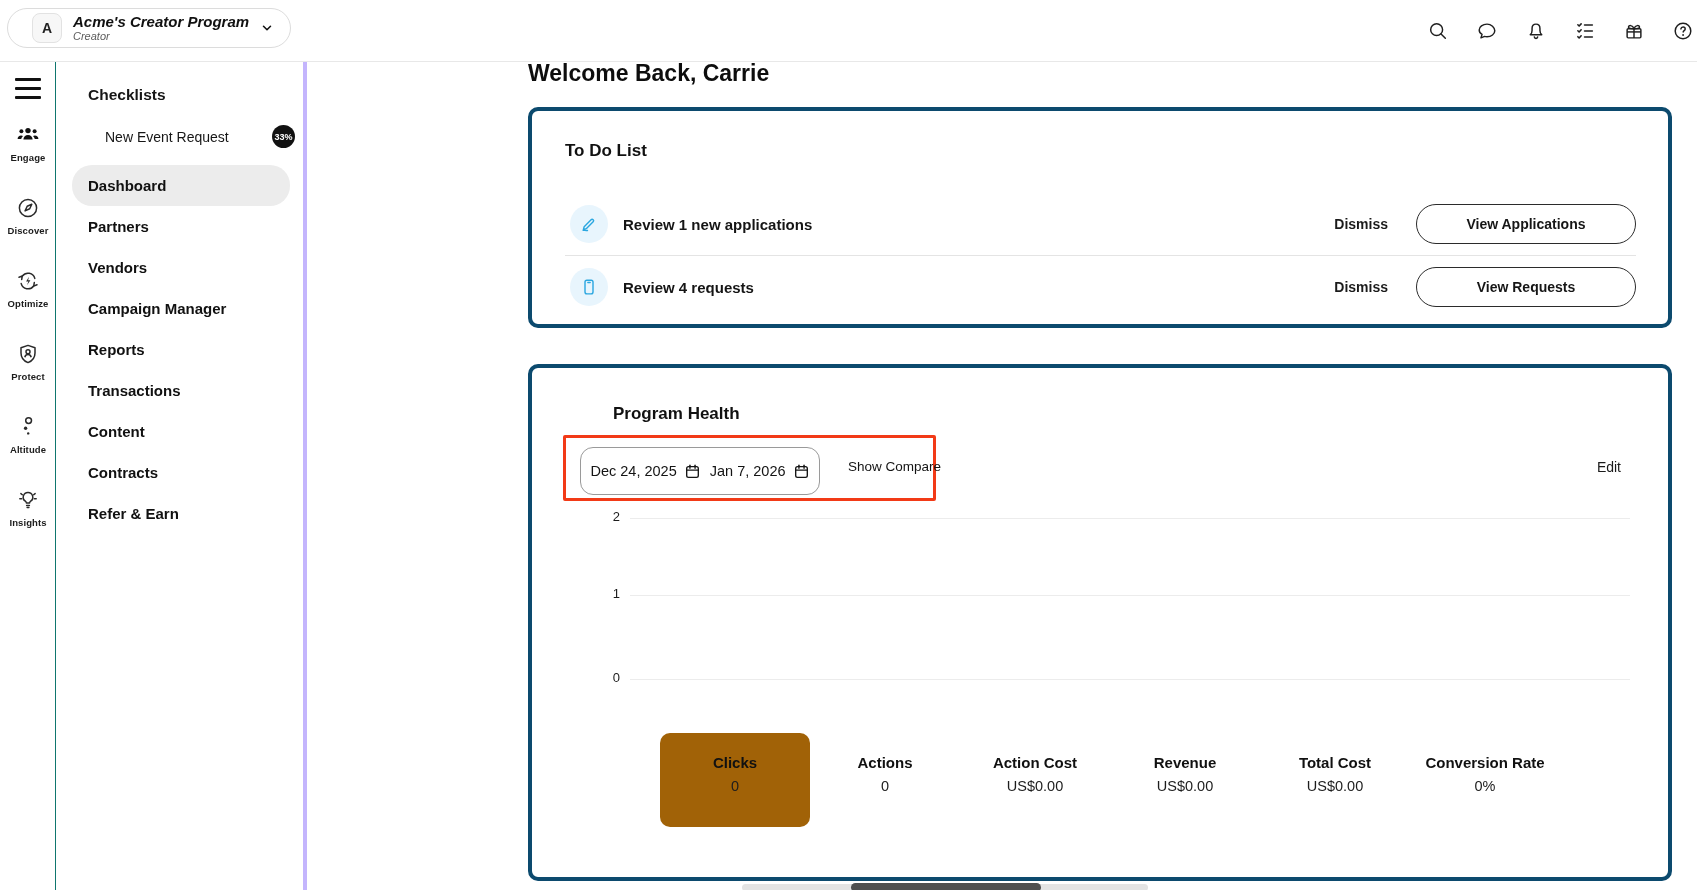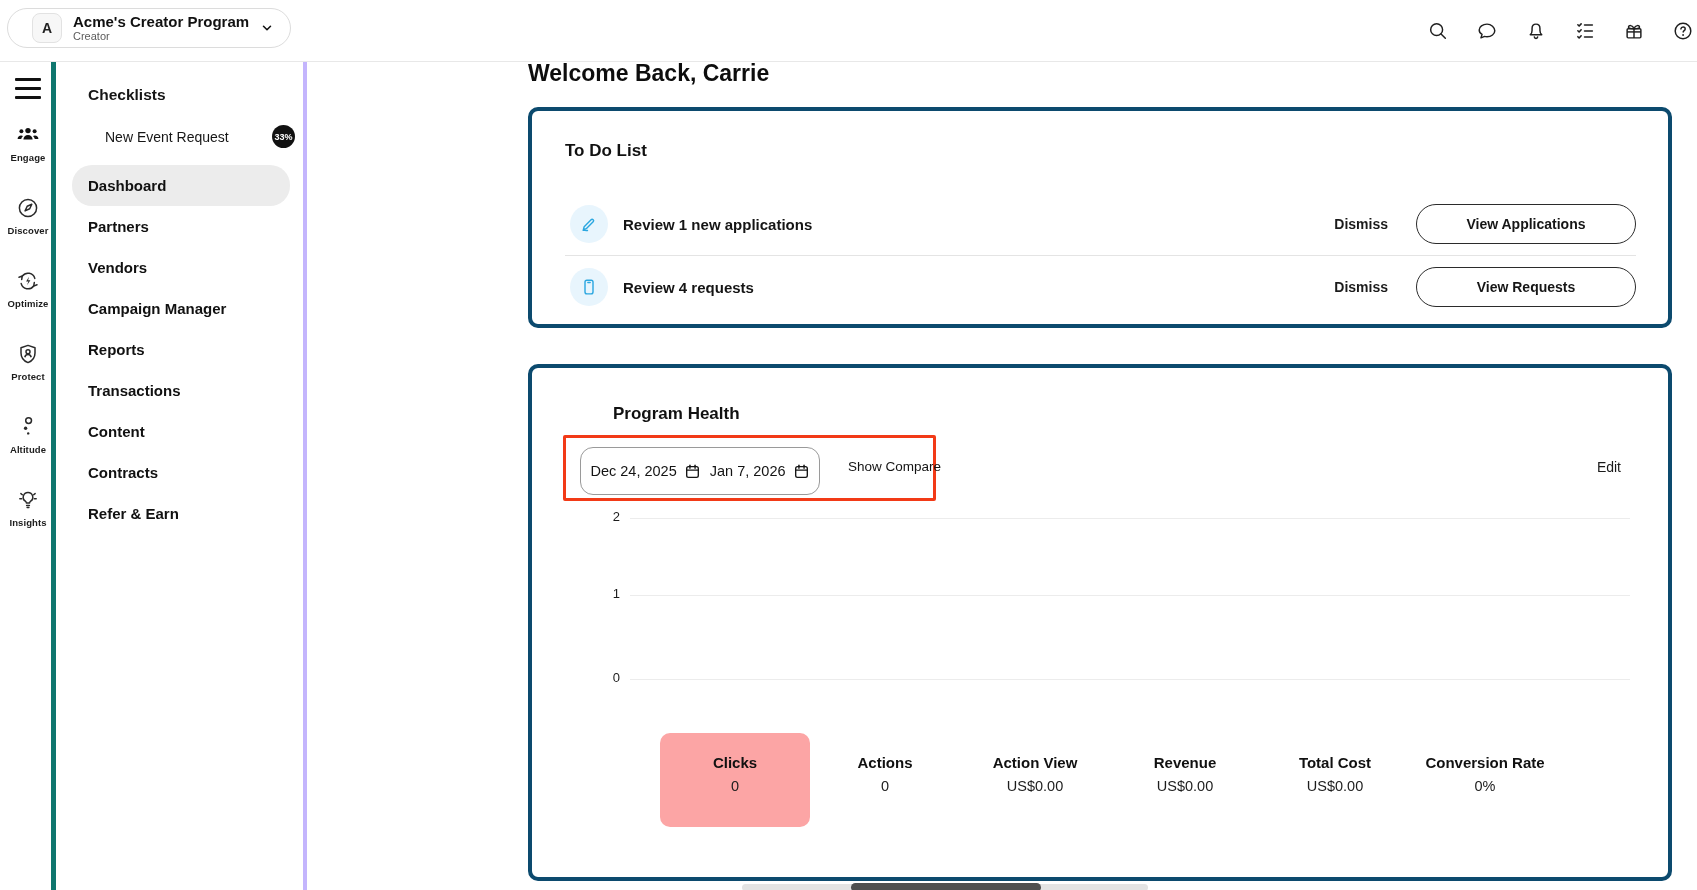--- a/index.html
+++ b/index.html
@@ -10,30 +10,30 @@
 
   
   .topbar { position:absolute; left:0; top:0; width:1697px; height:62px;
     background:#fff; border-bottom:1px solid #e8e8e8; }
   .switcher { position:absolute; left:7px; top:8px; height:40px; min-width:251px;
     border:1px solid #dcdcdc; border-radius:22px; background:#fff;
     display:flex; align-items:center; gap:11px; padding:0 16px 0 24px; cursor:pointer; }
   .avatar { width:30px; height:30px; border-radius:8px; background:#f7f7f7;
     border:1px solid #e2e2e2; display:flex; align-items:center; justify-content:center;
     font-size:14px; font-weight:bold; color:#222; }
-  .sw-text { display:flex; flex-direction:column; line-height:1.15; }
+  .sw-text { display:flex; flex-direction:column; line-height:1.15;font-style:italic; }
   .sw-title { font-size:15px; font-weight:bold; color:#111; }
   .sw-sub { font-size:11px; color:#5c5c5c; }
   .topbar-icons { position:absolute; right:3px; top:0; height:62px;
     display:flex; align-items:center; gap:27px; }
   .tb-icon { width:22px; height:22px; cursor:pointer; }
 
   
   .rail { position:absolute; left:0; top:62px; width:56px; height:828px;
-    background:#fff; border-right:5px solid #0f766e; }
+    background:#fff; border-right:1px solid #0f766e; }
   .hamburger { position:absolute; left:15px; top:16px; width:26px; height:21px;
     display:flex; flex-direction:column; justify-content:space-between; cursor:pointer; }
   .hamburger div { height:3px; background:#111; border-radius:1px; }
   .rail-item { position:absolute; left:0; width:56px; display:flex;
     flex-direction:column; align-items:center; gap:5px; cursor:pointer; }
   .rail-item .ri-icon { width:24px; height:24px; }
   .rail-item .ri-label { font-size:9.5px; font-weight:bold; color:#1c1c1c; letter-spacing:.1px; }
 
   
   .sidebar { position:absolute; left:56px; top:62px; width:251px; height:828px;
@@ -89,21 +89,21 @@
 
   .chart { position:absolute; left:0; top:140px; width:100%; height:200px; }
   .gridrow { position:absolute; left:0; width:100%; }
   .gtick { position:absolute; left:68px; width:20px; text-align:right; font-size:13px;
     color:#1c1c1c; transform:translateY(-9px); }
   .gline { position:absolute; left:98px; right:38px; height:1px; background:#ececec; top:0; }
 
   .metrics { position:absolute; left:128px; top:365px; display:flex; }
   .metric-tab { width:150px; height:94px; border-radius:10px; cursor:pointer;
     display:flex; flex-direction:column; align-items:center; padding-top:21px; gap:7px; }
-  .metric-tab.selected { background:#fca5a5;text-align:right; }
+  .metric-tab.selected { background:#a16207;text-align:right; }
   .m-label { font-size:15px; font-weight:bold; color:#111; }
   .m-value { font-size:14.5px; color:#1d1d1d; }
 
   .hscroll-track { position:absolute; left:742px; top:884px; width:406px; height:7px;
     background:#e3e3e3; border-radius:4px; }
   .hscroll-thumb { position:absolute; left:851px; top:883px; width:190px; height:9px;
     background:#4f4f4f; border-radius:5px; cursor:pointer; }
 </style>
 </head>
 <body>
@@ -376,21 +376,21 @@
     <div class="metrics">
       <div class="metric-tab selected">
         <span class="m-label">Clicks</span>
         <span class="m-value">0</span>
       </div>
       <div class="metric-tab">
         <span class="m-label">Actions</span>
         <span class="m-value">0</span>
       </div>
       <div class="metric-tab">
-        <span class="m-label">Action View</span>
+        <span class="m-label">Action Cost</span>
         <span class="m-value">US$0.00</span>
       </div>
       <div class="metric-tab">
         <span class="m-label">Revenue</span>
         <span class="m-value">US$0.00</span>
       </div>
       <div class="metric-tab">
         <span class="m-label">Total Cost</span>
         <span class="m-value">US$0.00</span>
       </div>

